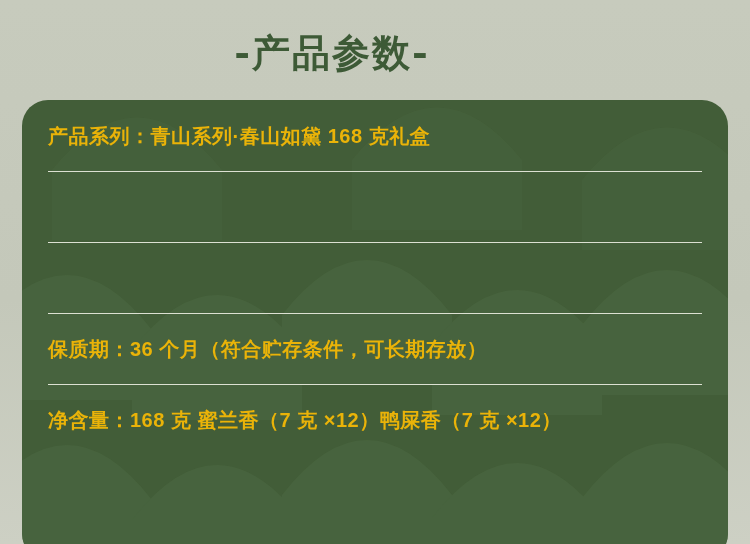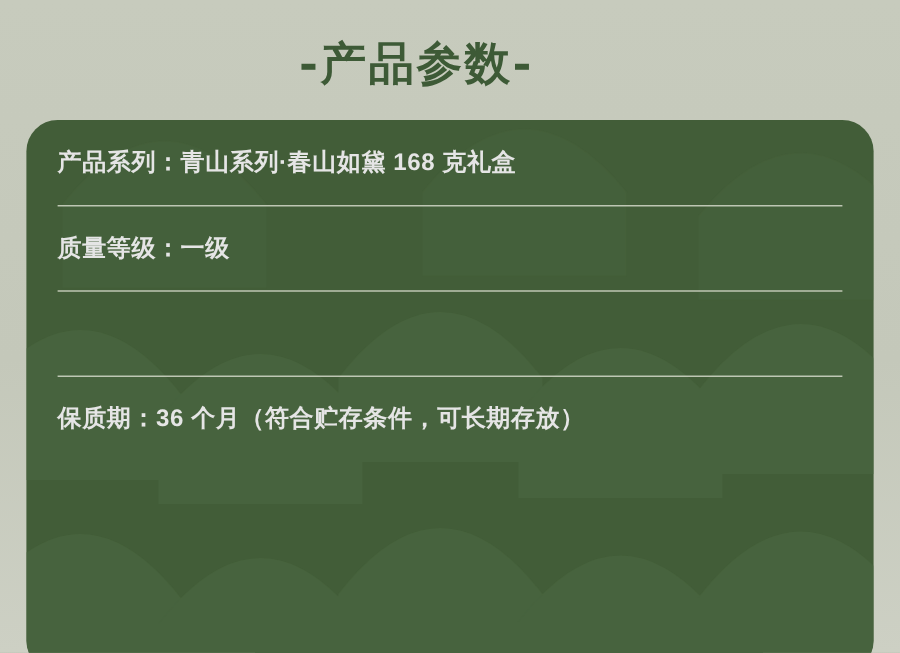--- a/index.html
+++ b/index.html
@@ -23,21 +23,20 @@
     overflow: hidden;
   }
 
   
   .title-wrap {
     position: absolute;
     left: 0;
     top: 30px;
     width: 664px;
     text-align: center;
-    padding-left: 15px;
   }
   .title {
     display: inline-block;
     font-family: "DejaVu Serif", "Liberation Serif", serif;
     font-weight: bold;
     font-size: 38px;
     line-height: 46px;
     letter-spacing: 2px;
     color: #3d5a36;
     white-space: nowrap;
@@ -87,21 +86,21 @@
     right: 0;
     top: 0;
     height: 1px;
     background: #e9ecdf;
     opacity: 0.92;
   }
   .row-text {
     font-size: 20px;
     font-weight: bold;
     line-height: 28px;
-    color: #e5e5e5;
+    color: #eab308;
     letter-spacing: 0.5px;
     white-space: nowrap;
   }
   .row-text.right {
     text-align: right;
   }
   .row.single .row-text {
     flex: 1 1 auto;
   }
 </style>
@@ -141,28 +140,30 @@
       </g>
     </svg>
 
     <div class="card-inner">
 
       <div class="row single">
         <span class="row-text">产品系列：青山系列·春山如黛 168 克礼盒</span>
       </div>
 
       <div class="row">
-        <span class="row-text right">质量等级：一级</span>
       </div>
 
       <div class="row">
       </div>
 
       <div class="row single">
         <span class="row-text">保质期：36 个月（符合贮存条件，可长期存放）</span>
       </div>
 
 
+      <div class="row single">
+        <span class="row-text">净含量：168 克 蜜兰香（7 克 ×12）鸭屎香（7 克 ×12）</span>
+      </div>
 
     </div>
   </div>
 
 </div>
 
 </body></html>

